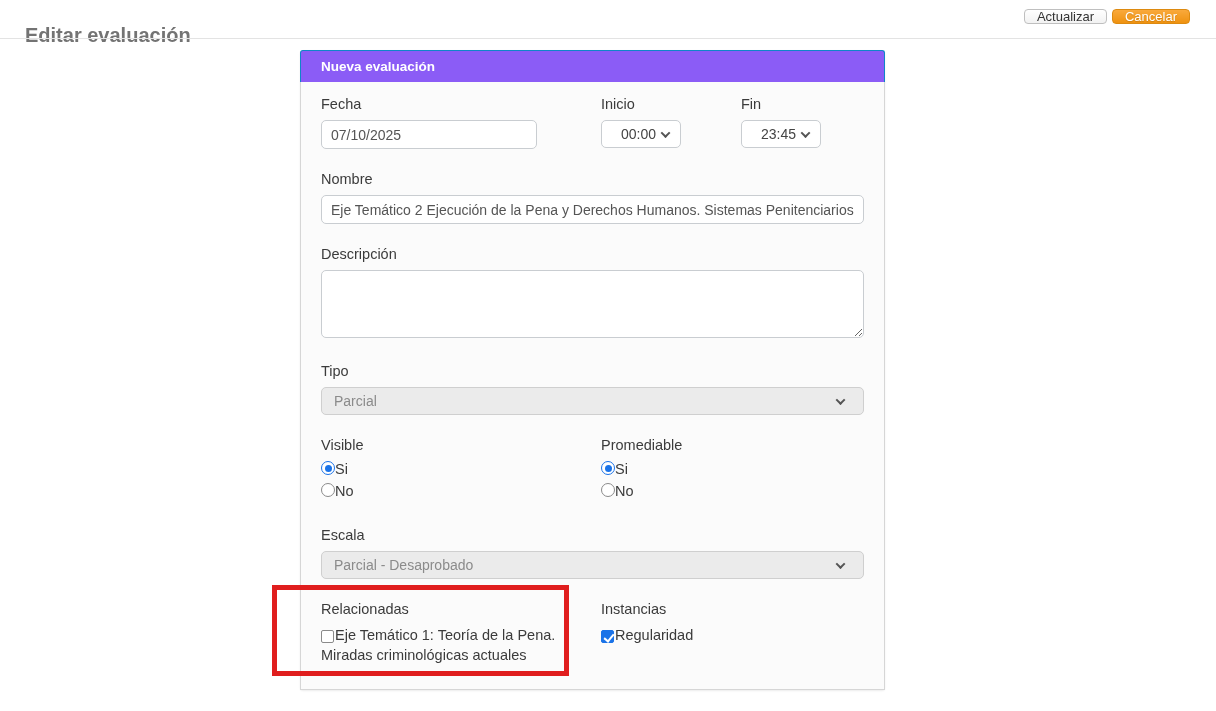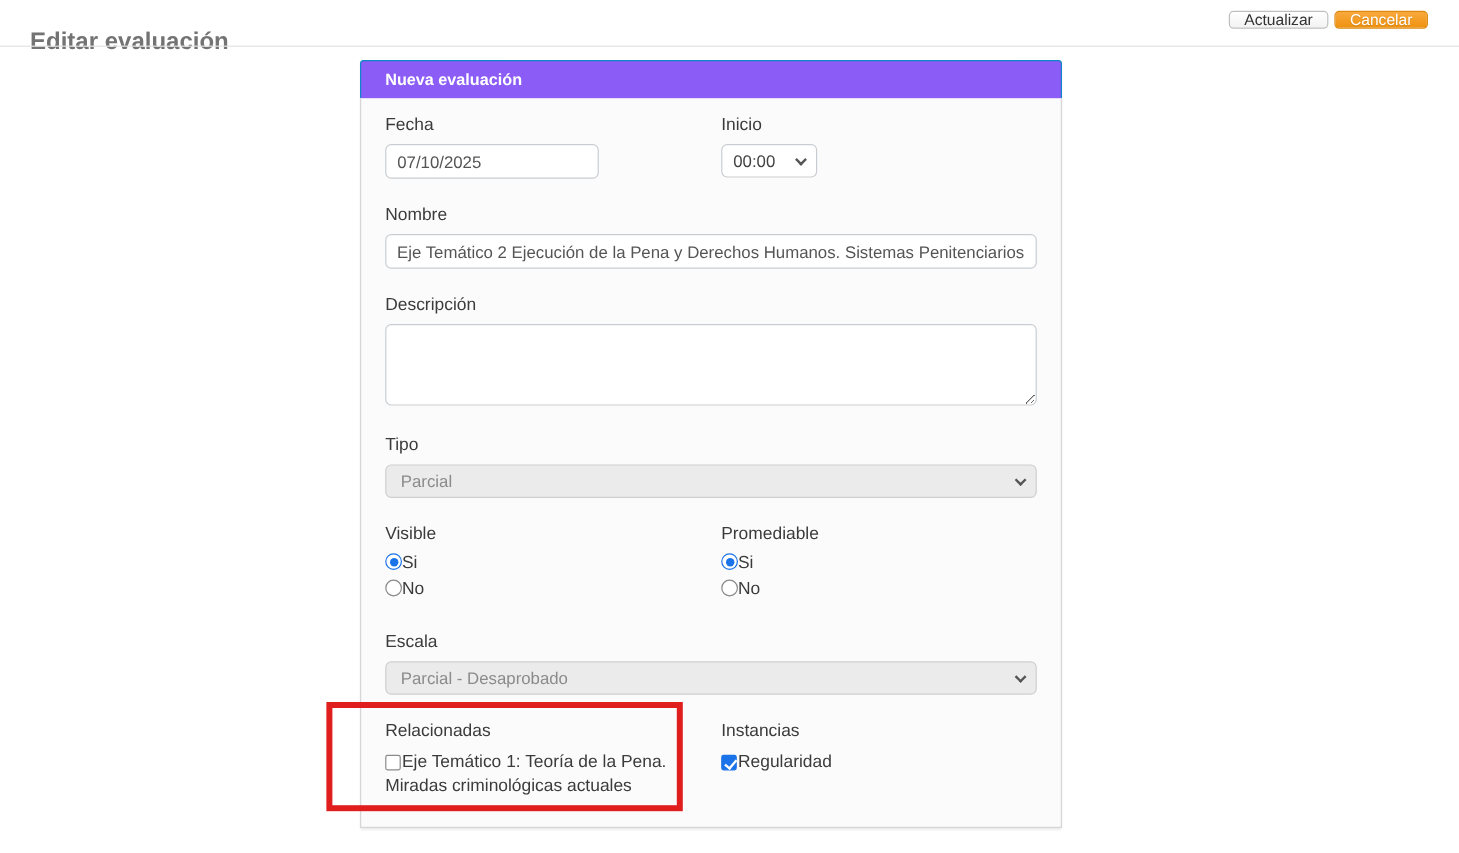--- a/index.html
+++ b/index.html
@@ -65,28 +65,28 @@
 
   .grid-3 { display: grid; grid-template-columns: 280px 140px 1fr; }
   .grid-2 { display: grid; grid-template-columns: 280px 1fr; }
 
   .text-input {
     font-family: "Liberation Sans", sans-serif;
     height: 29px; font-size: 14px; color: #555555;
     border: 1px solid #c9cdd1; border-radius: 5px;
     padding: 0 9px; background: #ffffff; outline: none;
   }
-  .input-fecha { width: 178px; }
+  .input-fecha { width: 216px; }
   .input-full { width: 100%; }
 
   .select-box {
     height: 28px; background: #ffffff;
     border: 1px solid #c9cdd1; border-radius: 5px;
     display: flex; align-items: center; justify-content: space-between;
-    padding: 0 9px; color: #444444; font-size: 14px; cursor: pointer;
+    padding: 0 19px; color: #444444; font-size: 14px; cursor: pointer;
   }
   .select-small { width: 80px; }
   .select-full { width: 100%; text-align: right; }
   .select-disabled {
     background: #ebebeb; color: #8b8b8b; cursor: default;
     padding-left: 12px; border-color: #cfcfcf;
   }
   .chevron {
     width: 7px; height: 7px; flex: 0 0 auto;
     border-right: 2px solid #555; border-bottom: 2px solid #555;
@@ -165,20 +165,27 @@
           <span class="field-label">Fecha</span>
           <input class="text-input input-fecha" type="text" value="07/10/2025" style="">
         </div>
         <div>
           <span class="field-label">Inicio</span>
           <div class="select-box select-small">
             <span>00:00</span>
             <span class="chevron"></span>
           </div>
         </div>
+        <div>
+          <span class="field-label">Fin</span>
+          <div class="select-box select-small">
+            <span>23:45</span>
+            <span class="chevron"></span>
+          </div>
+        </div>
       </div>
 
       <div class="form-group">
         <span class="field-label">Nombre</span>
         <input class="text-input input-full" type="text" value="Eje Temático 2 Ejecución de la Pena y Derechos Humanos. Sistemas Penitenciarios." style="">
       </div>
 
       <div class="form-group">
         <span class="field-label">Descripción</span>
         <textarea class="desc" style=""></textarea>

